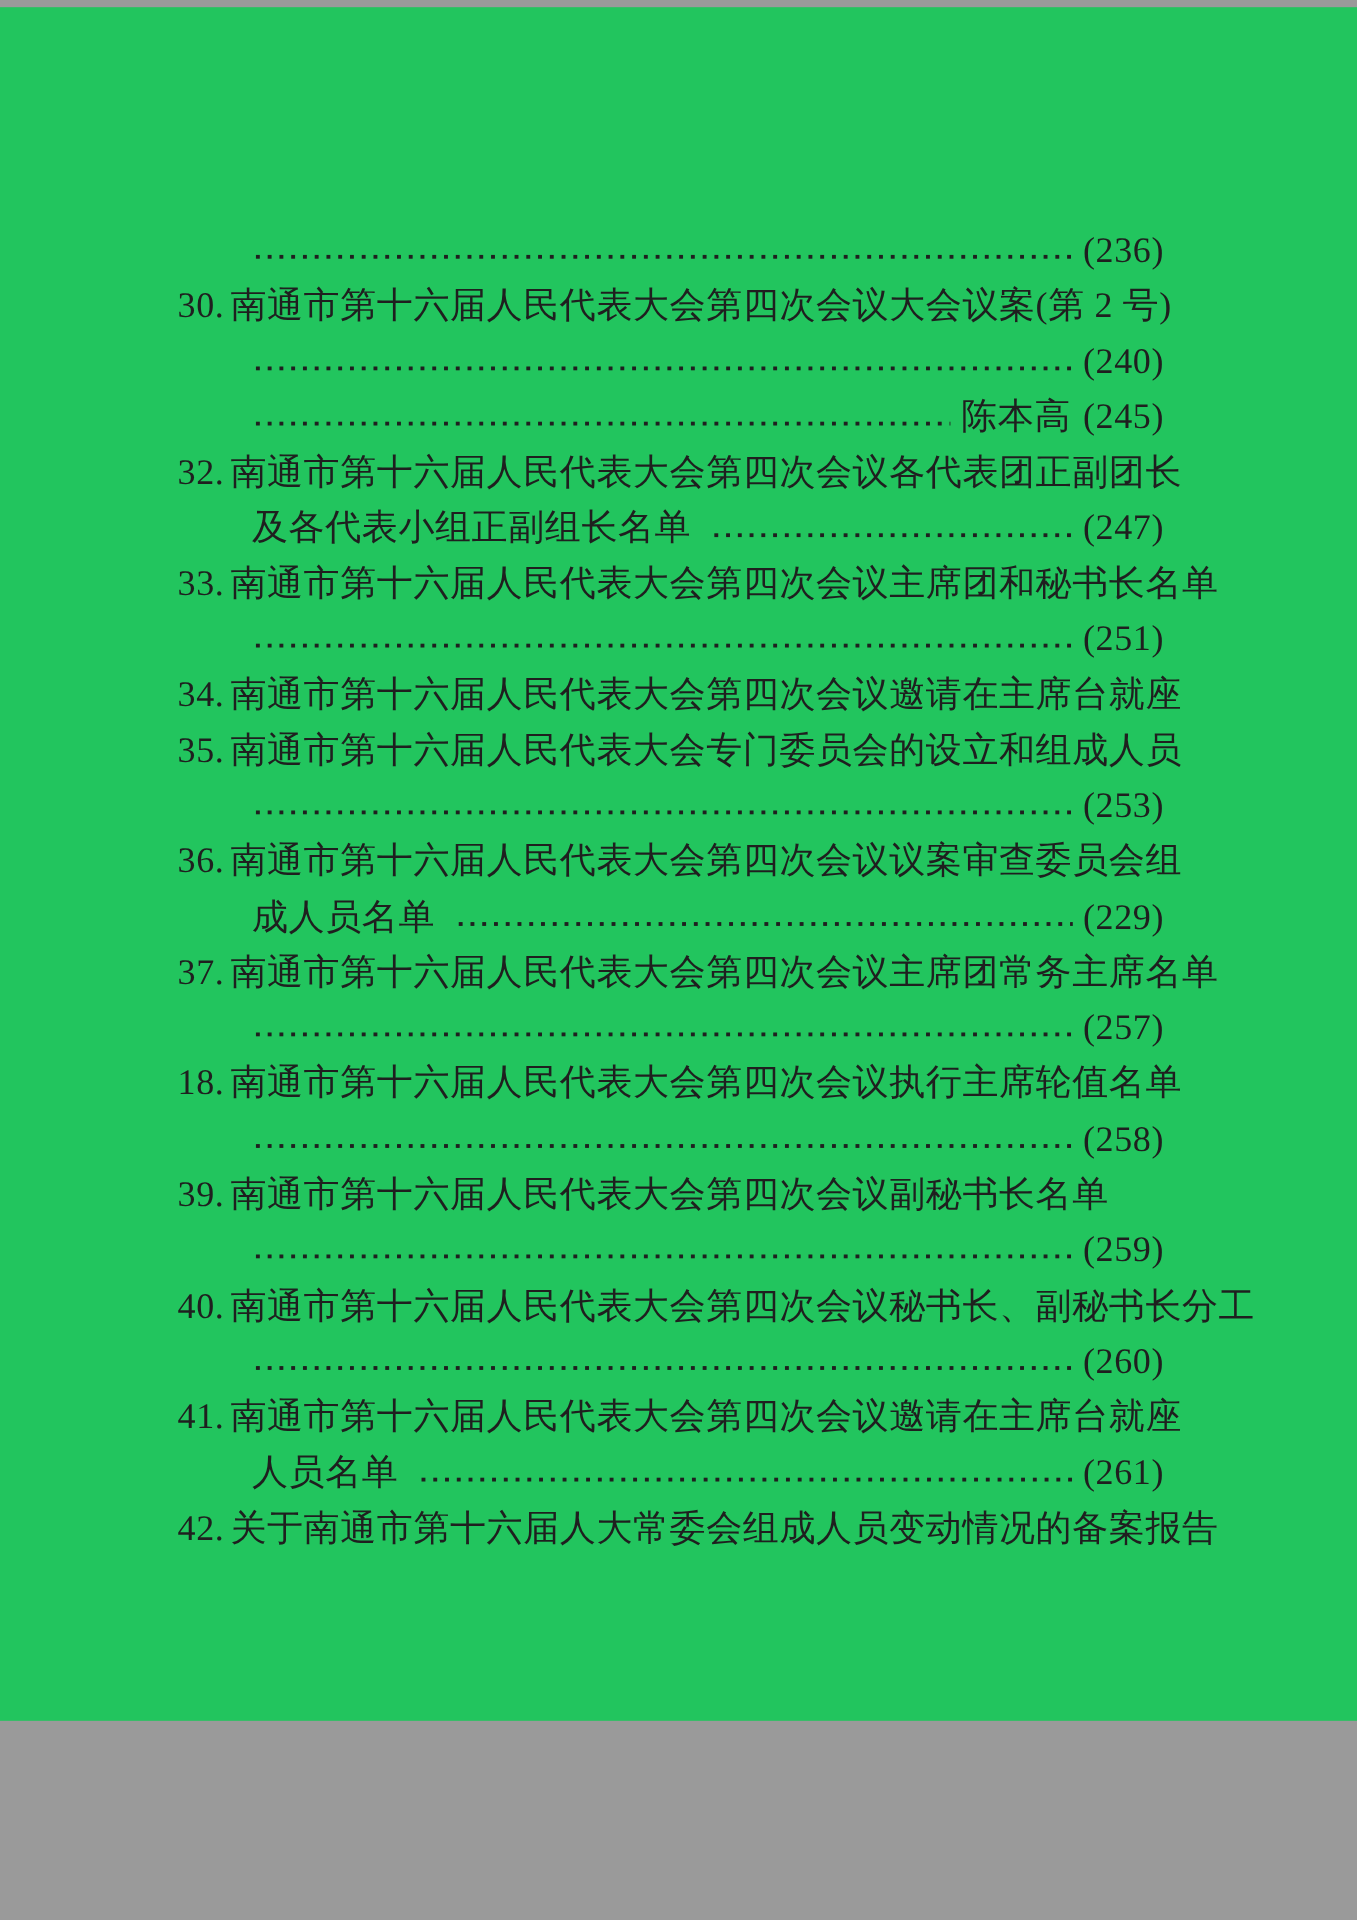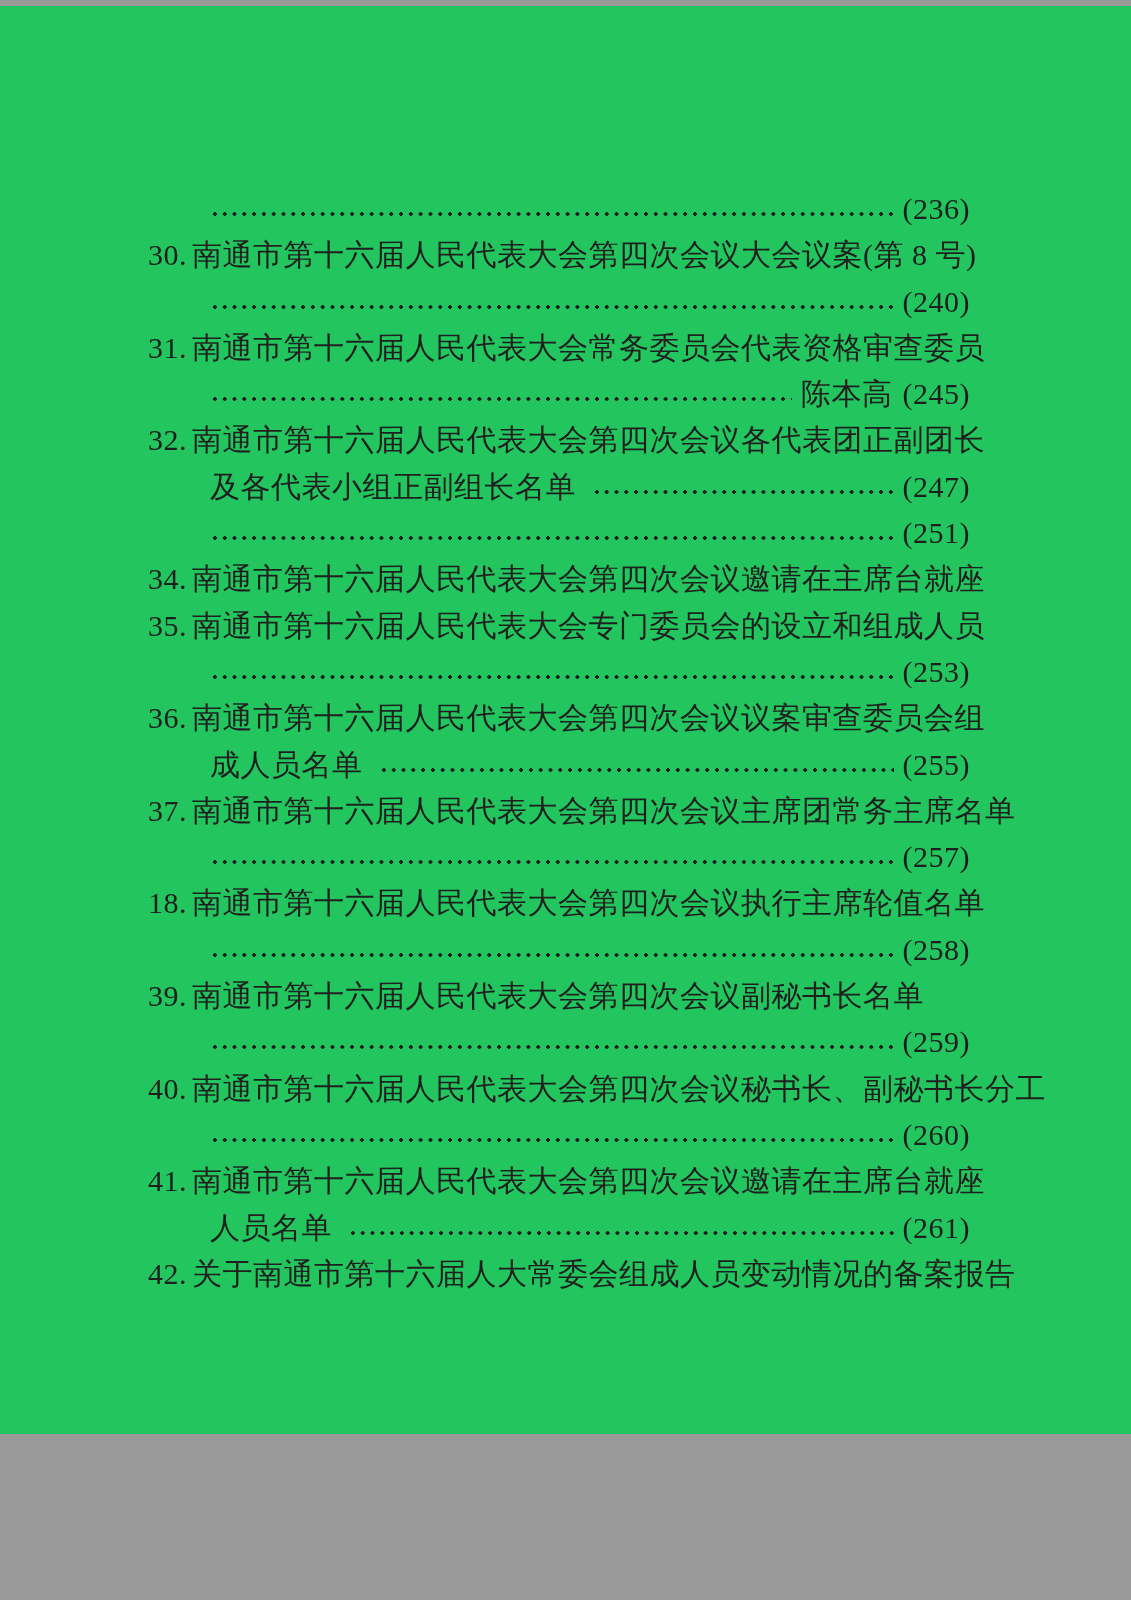--- a/index.html
+++ b/index.html
@@ -82,36 +82,31 @@
   <div class="toc">
   <div class="row indent no-text">
 
     <span class="dots"></span>
 
     <span class="page-num">(236)</span>
   </div>
 
   <div class="row">
     <span class="num">30.</span>
-    <span class="text">南通市第十六届人民代表大会第四次会议大会议案(第 8 号)</span>
+    <span class="text">南通市第十六届人民代表大会第四次会议大会议案(第 2 号)</span>
 
   </div>
 
   <div class="row indent no-text">
 
     <span class="dots"></span>
 
     <span class="page-num">(240)</span>
   </div>
 
-  <div class="row">
-    <span class="num">31.</span>
-    <span class="text">南通市第十六届人民代表大会常务委员会代表资格审查委员</span>
-
-  </div>
 
 
   <div class="row indent no-text">
 
     <span class="dots"></span>
     <span class="author">陈本高</span>
     <span class="page-num">(245)</span>
   </div>
 
   <div class="row">
@@ -121,20 +116,25 @@
   </div>
 
   <div class="row indent">
 
     <span class="text">及各代表小组正副组长名单</span>
     <span class="dots"></span>
 
     <span class="page-num">(247)</span>
   </div>
 
+  <div class="row">
+    <span class="num">33.</span>
+    <span class="text">南通市第十六届人民代表大会第四次会议主席团和秘书长名单</span>
+
+  </div>
 
   <div class="row indent no-text">
 
     <span class="dots"></span>
 
     <span class="page-num">(251)</span>
   </div>
 
   <div class="row">
     <span class="num">34.</span>
@@ -160,21 +160,21 @@
     <span class="num">36.</span>
     <span class="text">南通市第十六届人民代表大会第四次会议议案审查委员会组</span>
 
   </div>
 
   <div class="row indent">
 
     <span class="text">成人员名单</span>
     <span class="dots"></span>
 
-    <span class="page-num">(255)</span>
+    <span class="page-num">(229)</span>
   </div>
 
   <div class="row">
     <span class="num">37.</span>
     <span class="text">南通市第十六届人民代表大会第四次会议主席团常务主席名单</span>
 
   </div>
 
   <div class="row indent no-text">
 

